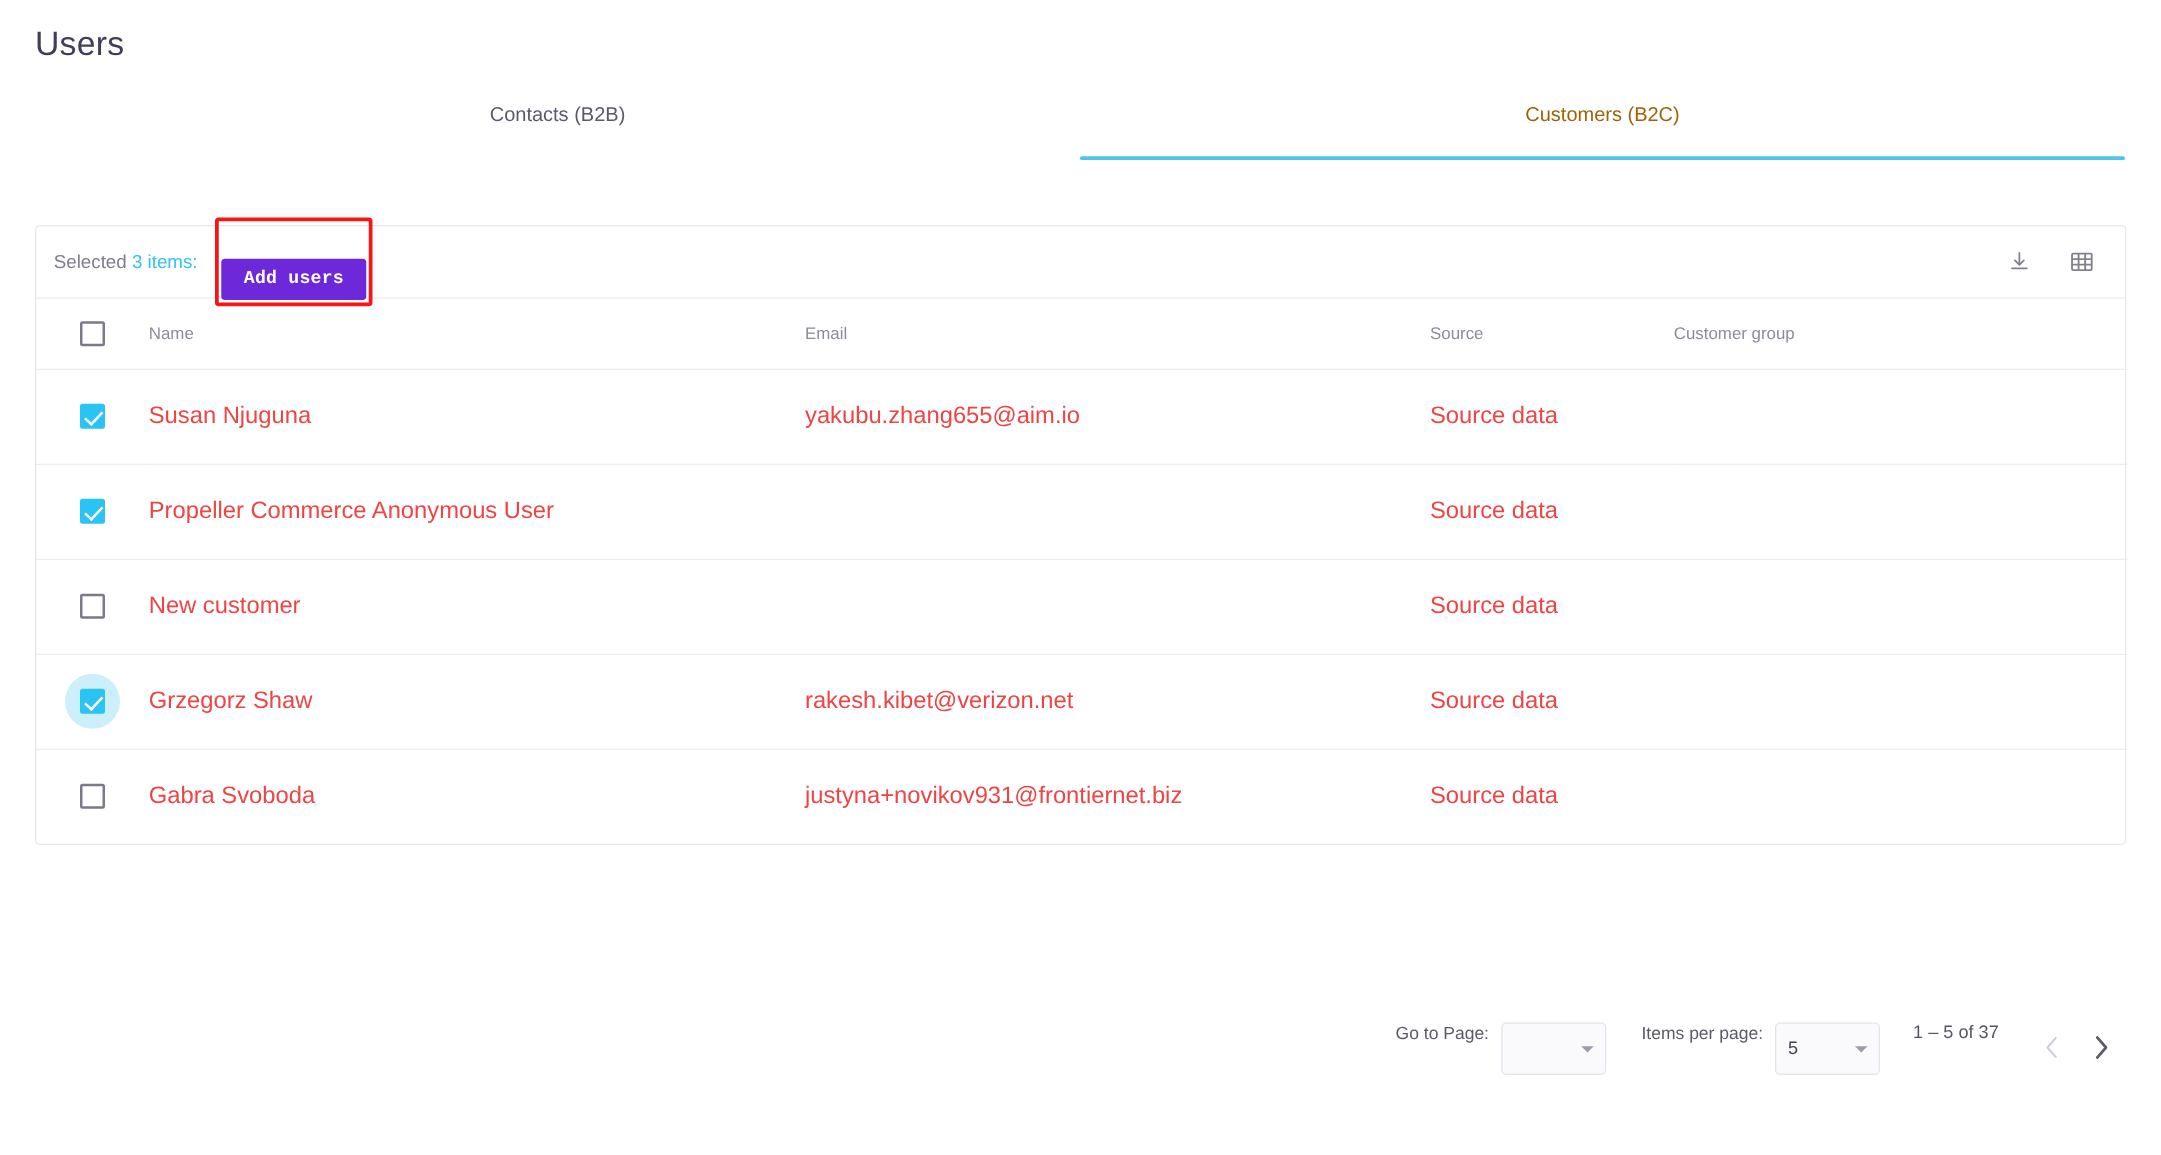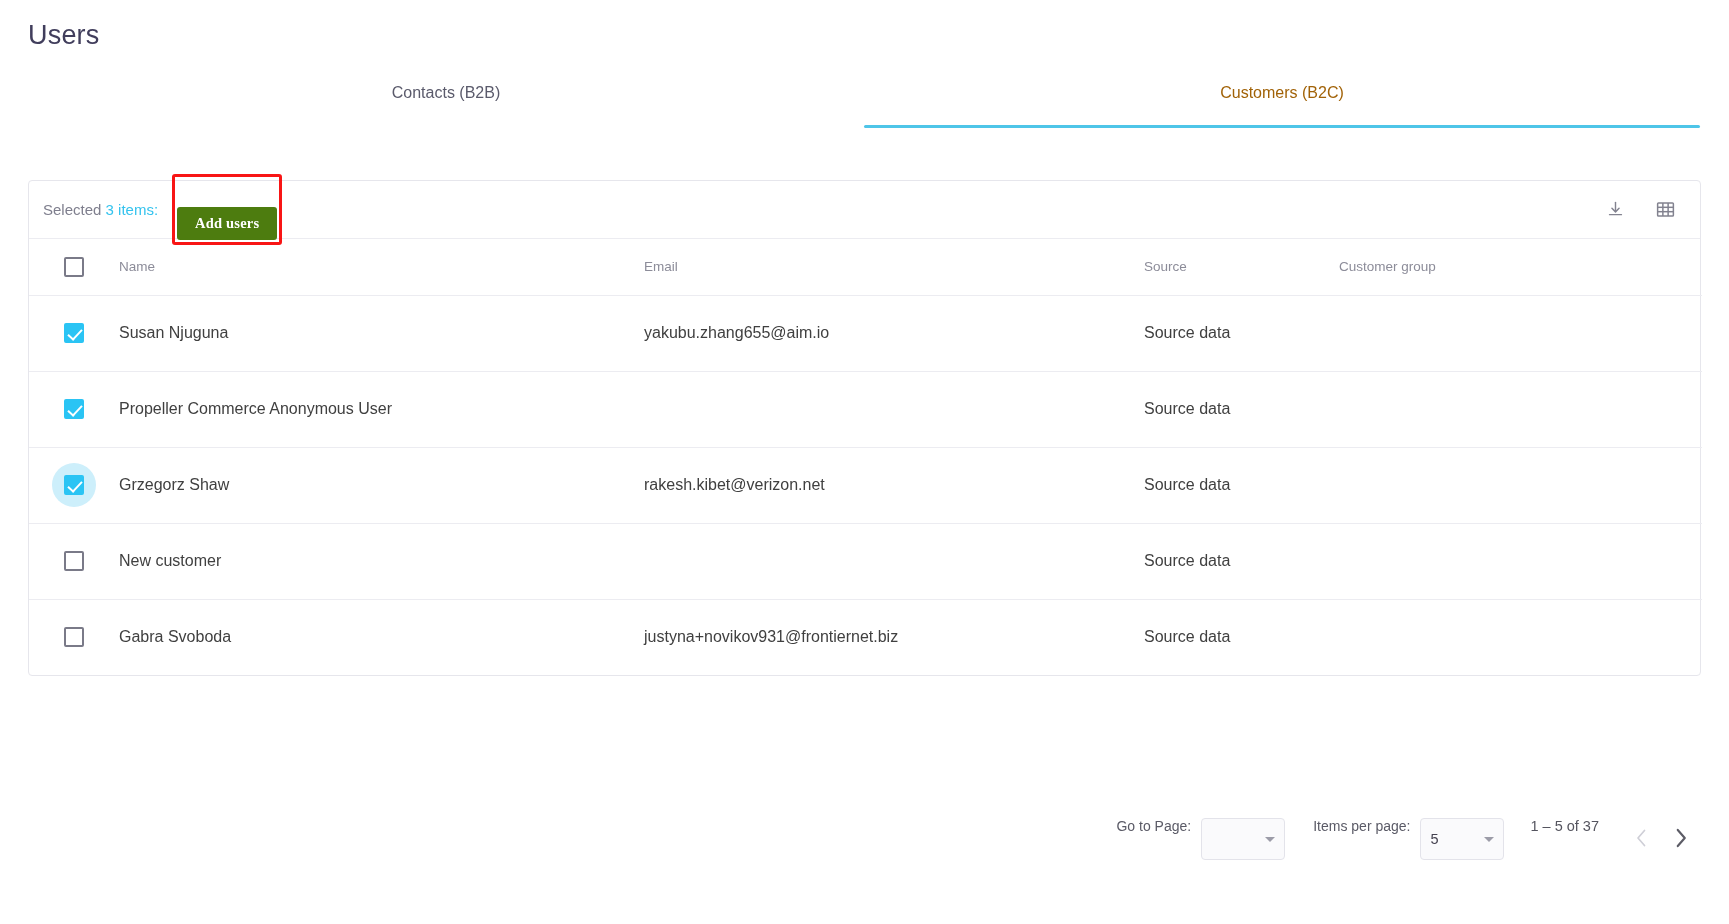--- a/index.html
+++ b/index.html
@@ -64,27 +64,27 @@
   .sel-count { color: #34c3ee; font-weight: 400; }
   .add-users-wrap {
     position: relative;
     margin-left: 14px;
     border: 3px solid #f81515;
     border-radius: 3px;
     padding: 2px;
     display: inline-flex;
   }
   .add-users-btn {
-    background: #4d7c0f;
+    background: #6d28d9;
     color: #ffffff;
     border: none;
     border-radius: 3px;
     font-size: 14.5px;
     font-weight: 700;
-    font-family: Liberation Serif, serif;
+    font-family: Liberation Mono, monospace;
     padding: 9px 18px;
     cursor: pointer;
     letter-spacing: .2px;
     line-height: 1.1;
     margin-top: 28px;
   }
   .toolbar-actions {
     margin-left: auto; display: flex; align-items: center; gap: 24px;
   }
   .icon-btn {
@@ -93,21 +93,21 @@
   }
 
   
   table.users { width: 100%; border-collapse: collapse; table-layout: fixed; }
   table.users th {
     text-align: left; font-weight: 400; font-size: 13.5px; color: #8c8c99;
     padding: 0; height: 56px; vertical-align: middle;
     border-bottom: 1px solid #ececf1;
   }
   table.users td {
-    font-size: 16px; color: #404040; height: 76px; vertical-align: middle;
+    font-size: 19px; color: #ef4444; height: 76px; vertical-align: middle;
     border-bottom: 1px solid #ececf1; padding: 0;
   }
   table.users tr:last-child td { border-bottom: none; }
 
   .col-cb   { width: 90px; }
   .col-name { width: 525px; }
   .col-mail { width: 500px; }
   .col-src  { width: 195px; }
   .col-grp  { width: 363px; }
 
@@ -270,38 +270,38 @@
           </td>
           <td class="cell-pad-name">Propeller Commerce Anonymous User</td>
           <td class="cell-pad-mail"></td>
           <td class="cell-pad-src">Source data</td>
           <td class="cell-pad-grp"></td>
         </tr>
 
         <tr>
           <td>
             <div class="cb-holder">
+              <div class="cb"></div>
+            </div>
+          </td>
+          <td class="cell-pad-name">New customer</td>
+          <td class="cell-pad-mail"></td>
+          <td class="cell-pad-src">Source data</td>
+          <td class="cell-pad-grp"></td>
+        </tr>
+
+        <tr>
+          <td>
+            <div class="cb-holder">
               <div class="cb-ripple"></div>
               <div class="cb checked"></div>
             </div>
           </td>
           <td class="cell-pad-name">Grzegorz Shaw</td>
           <td class="cell-pad-mail">rakesh.kibet@verizon.net</td>
-          <td class="cell-pad-src">Source data</td>
-          <td class="cell-pad-grp"></td>
-        </tr>
-
-        <tr>
-          <td>
-            <div class="cb-holder">
-              <div class="cb"></div>
-            </div>
-          </td>
-          <td class="cell-pad-name">New customer</td>
-          <td class="cell-pad-mail"></td>
           <td class="cell-pad-src">Source data</td>
           <td class="cell-pad-grp"></td>
         </tr>
 
         <tr>
           <td>
             <div class="cb-holder">
               <div class="cb"></div>
             </div>
           </td>

